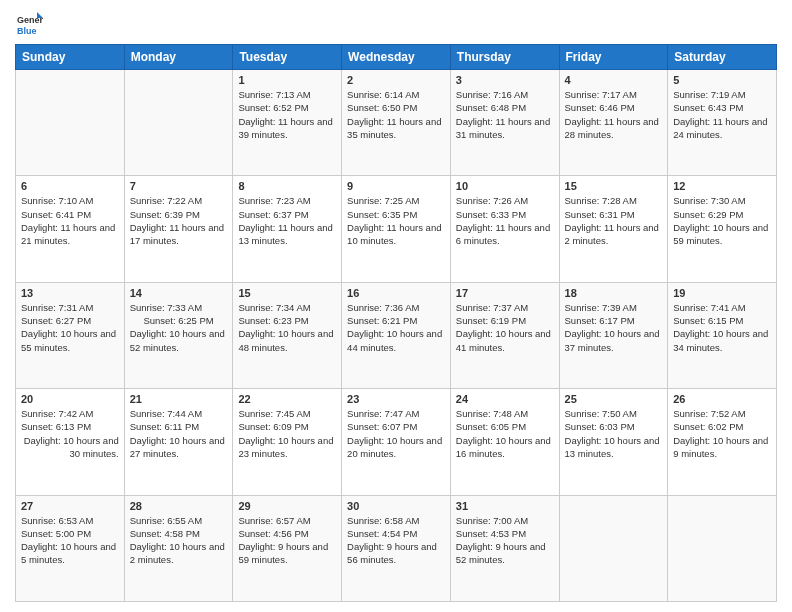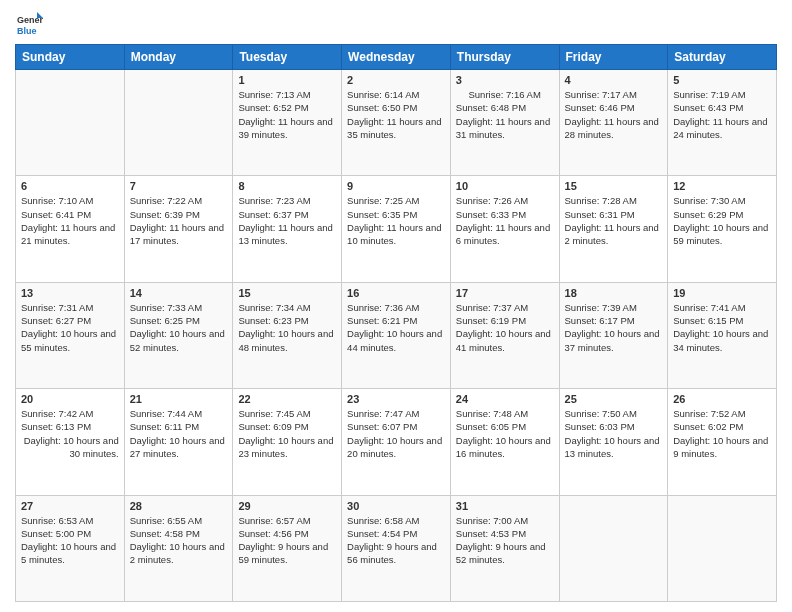--- a/index.html
+++ b/index.html
@@ -132,21 +132,21 @@
             <span class="day-number">2</span>
             <div class="day-info">
               <span style="display: block;">Sunrise: 6:14 AM</span>
               <span style="display: block;">Sunset: 6:50 PM</span>
               <span style="display: block;">Daylight: 11 hours and 35 minutes.</span>
             </div>
           </td>
           <td>
             <span class="day-number">3</span>
             <div class="day-info">
-              <span style="display: block; text-align: center;">Sunrise: 7:16 AM</span>
+              <span style="display: block;">Sunrise: 7:16 AM</span>
               <span style="display: block;">Sunset: 6:48 PM</span>
               <span style="display: block;">Daylight: 11 hours and 31 minutes.</span>
             </div>
           </td>
           <td>
             <span class="day-number">4</span>
             <div class="day-info">
               <span style="display: block;">Sunrise: 7:17 AM</span>
               <span style="display: block;">Sunset: 6:46 PM</span>
               <span style="display: block;">Daylight: 11 hours and 28 minutes.</span>
@@ -225,21 +225,21 @@
             <div class="day-info">
               <span style="display: block;">Sunrise: 7:31 AM</span>
               <span style="display: block;">Sunset: 6:27 PM</span>
               <span style="display: block;">Daylight: 10 hours and 55 minutes.</span>
             </div>
           </td>
           <td>
             <span class="day-number">14</span>
             <div class="day-info">
               <span style="display: block;">Sunrise: 7:33 AM</span>
-              <span style="display: block;">Sunset: 6:25 PM</span>
+              <span style="display: block; text-align: center;">Sunset: 6:25 PM</span>
               <span style="display: block;">Daylight: 10 hours and 52 minutes.</span>
             </div>
           </td>
           <td>
             <span class="day-number">15</span>
             <div class="day-info">
               <span style="display: block;">Sunrise: 7:34 AM</span>
               <span style="display: block;">Sunset: 6:23 PM</span>
               <span style="display: block;">Daylight: 10 hours and 48 minutes.</span>
             </div>

